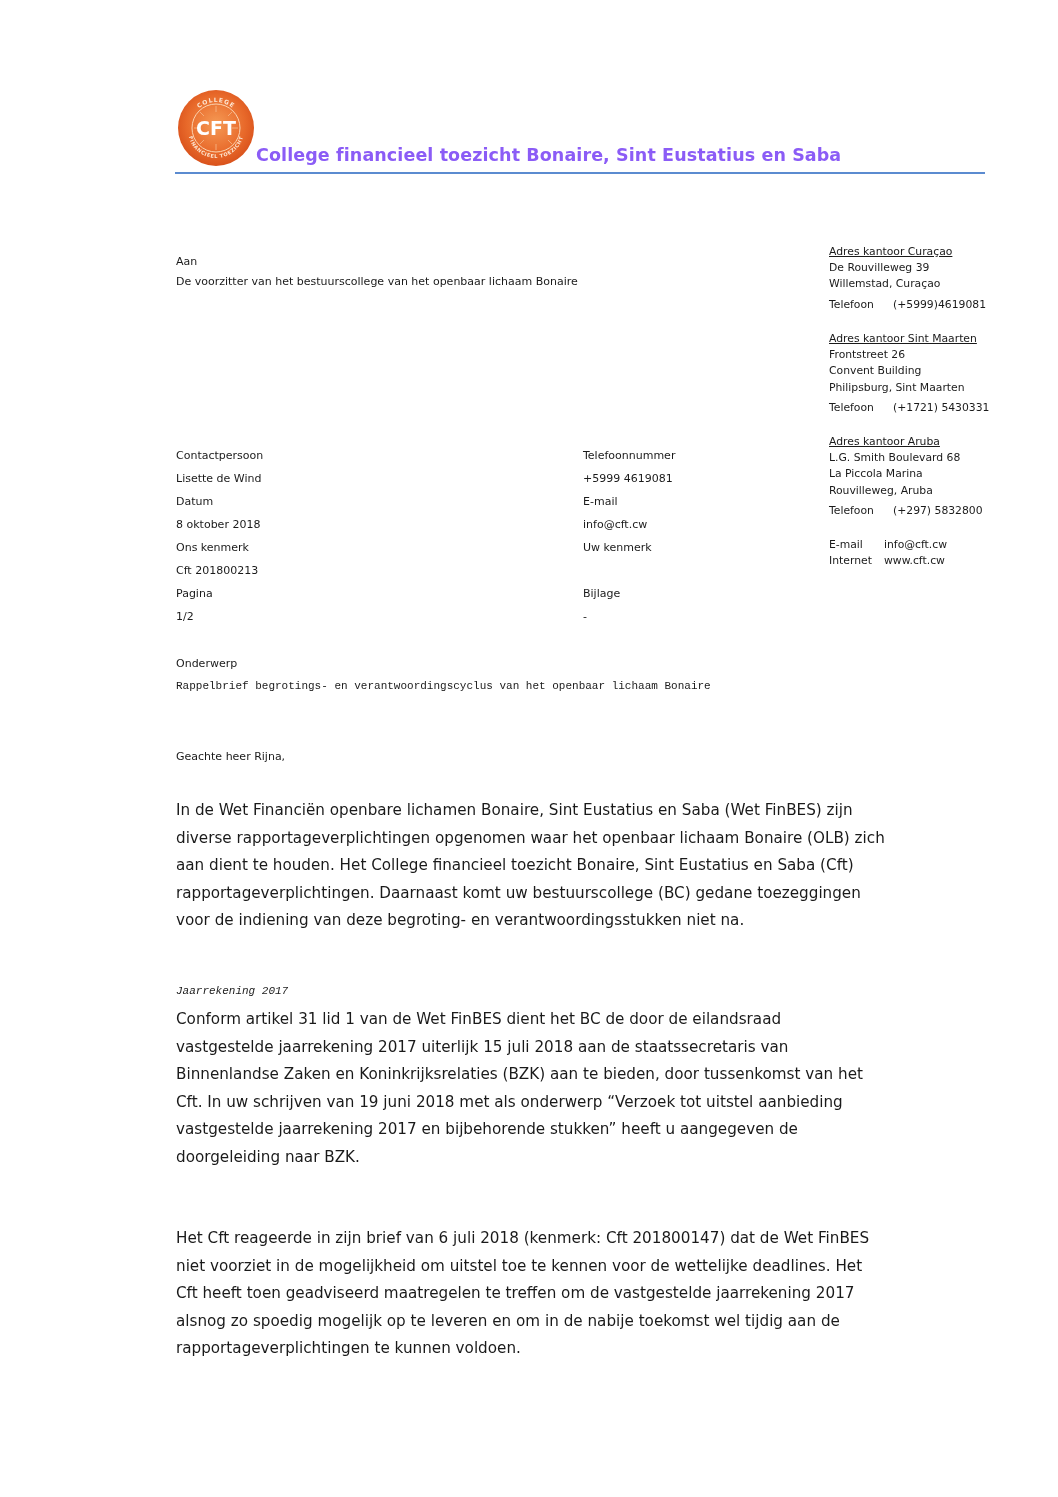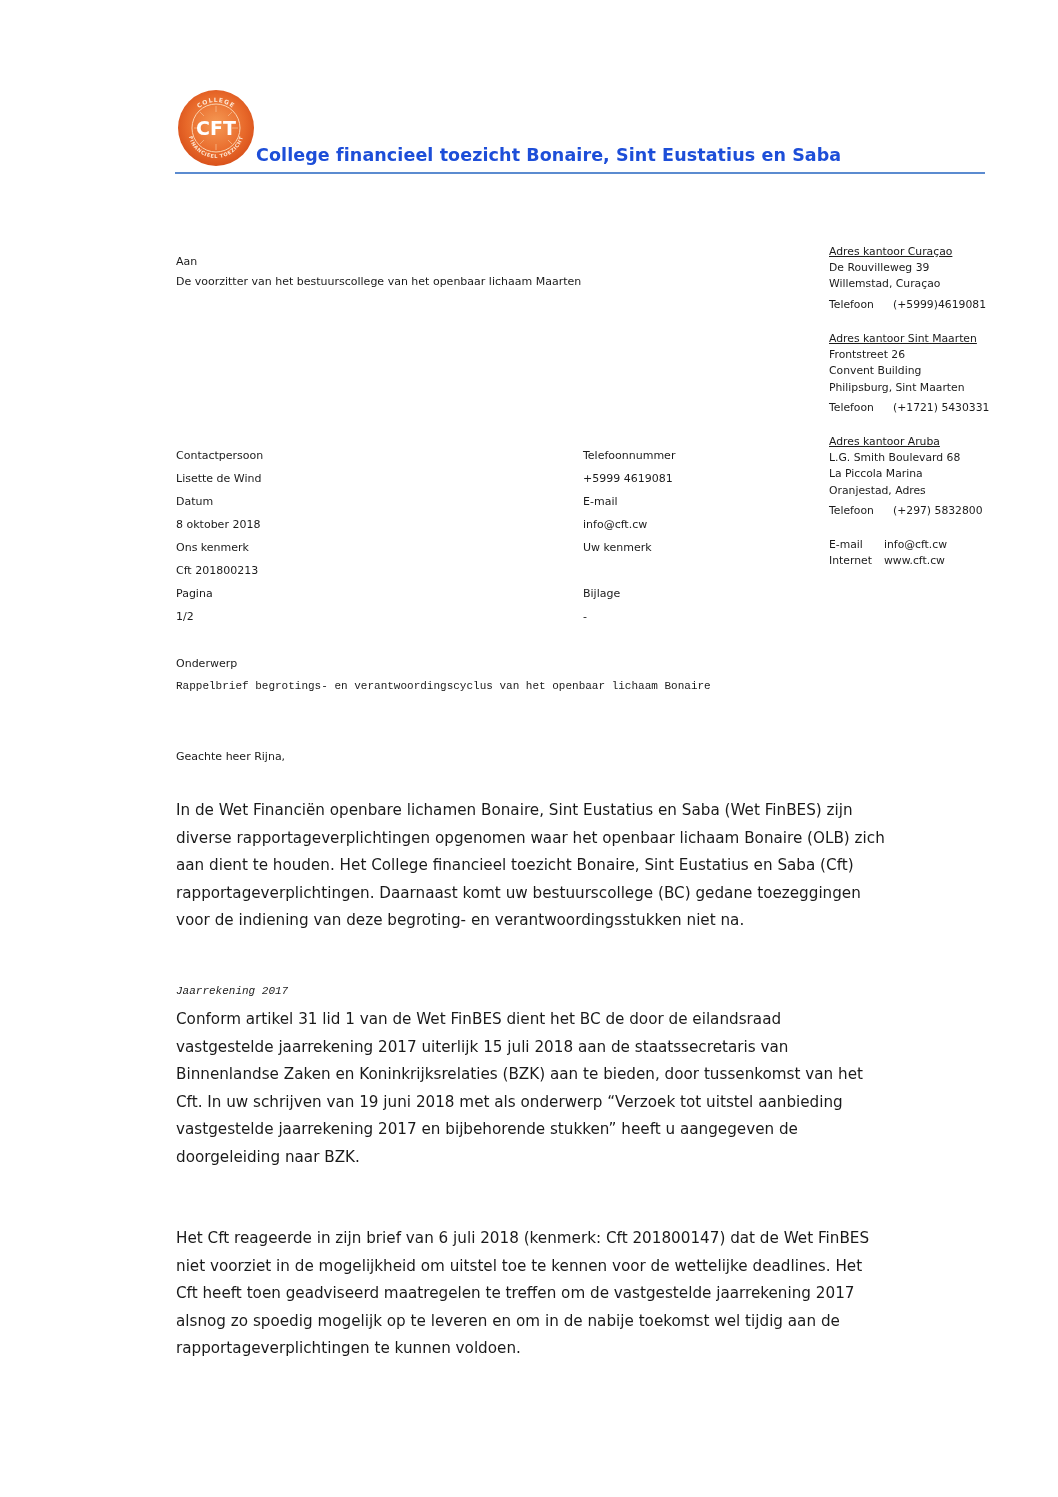--- a/index.html
+++ b/index.html
@@ -21,21 +21,21 @@
     #logo {
       left: 176px; top: 88px; width: 80px; height: 80px;
     }
 
     
     #org-title {
       left: 256px; top: 145px;
       font-family: "DejaVu Sans", sans-serif;
       font-weight: bold;
       font-size: 17.5px;
-      color: #1d4ed8;
+      color: #8b5cf6;
       letter-spacing: 0.1px;
       white-space: nowrap;
       text-align: right;
     }
     #header-rule {
       left: 175px; top: 172px; width: 810px; height: 2px;
       background: #5b8bd0;
     }
 
     
@@ -105,42 +105,42 @@
       <textPath href="#ringBot" startOffset="50%" text-anchor="middle">FINANCIEEL TOEZICHT</textPath>
     </text>
     <text x="40" y="47" text-anchor="middle" font-family="DejaVu Sans, sans-serif" font-weight="bold" font-size="19" fill="#ffffff">CFT</text>
   </svg>
 </div>
 
 <div id="org-title" class="abs">College financieel toezicht Bonaire, Sint Eustatius en Saba</div>
 <div id="header-rule" class="abs"></div>
 
 <div class="t" style="left:176px; top:250px;">Aan</div>
-<div class="t" style="left:176px; top:270px;">De voorzitter van het bestuurscollege van het openbaar lichaam Maarten</div>
+<div class="t" style="left:176px; top:270px;">De voorzitter van het bestuurscollege van het openbaar lichaam Bonaire</div>
 
 <div class="side" style="top:244px;">
   <span class="u">Adres kantoor Curaçao</span>
   <span class="l">De Rouvilleweg 39</span>
   <span class="l">Willemstad, Curaçao</span>
   <span class="tel"><span class="lbl">Telefoon</span><span>(+5999)4619081</span></span>
 </div>
 
 <div class="side" style="top:331px;">
   <span class="u">Adres kantoor Sint Maarten</span>
   <span class="l">Frontstreet 26</span>
   <span class="l">Convent Building</span>
   <span class="l">Philipsburg, Sint Maarten</span>
   <span class="tel"><span class="lbl">Telefoon</span><span>(+1721) 5430331</span></span>
 </div>
 
 <div class="side" style="top:434px;">
   <span class="u">Adres kantoor Aruba</span>
   <span class="l">L.G. Smith Boulevard 68</span>
   <span class="l">La Piccola Marina</span>
-  <span class="l">Oranjestad, Adres</span>
+  <span class="l">Rouvilleweg, Aruba</span>
   <span class="tel"><span class="lbl">Telefoon</span><span>(+297) 5832800</span></span>
 </div>
 
 <div class="side" style="top:537px;">
   <span class="l"><span class="lbl2">E-mail</span><span>info@cft.cw</span></span>
   <span class="l"><span class="lbl2">Internet</span><span>www.cft.cw</span></span>
 </div>
 
 <div class="t" style="left:176px; top:444px;">Contactpersoon</div>
 <div class="t" style="left:176px; top:467px;">Lisette de Wind</div>

